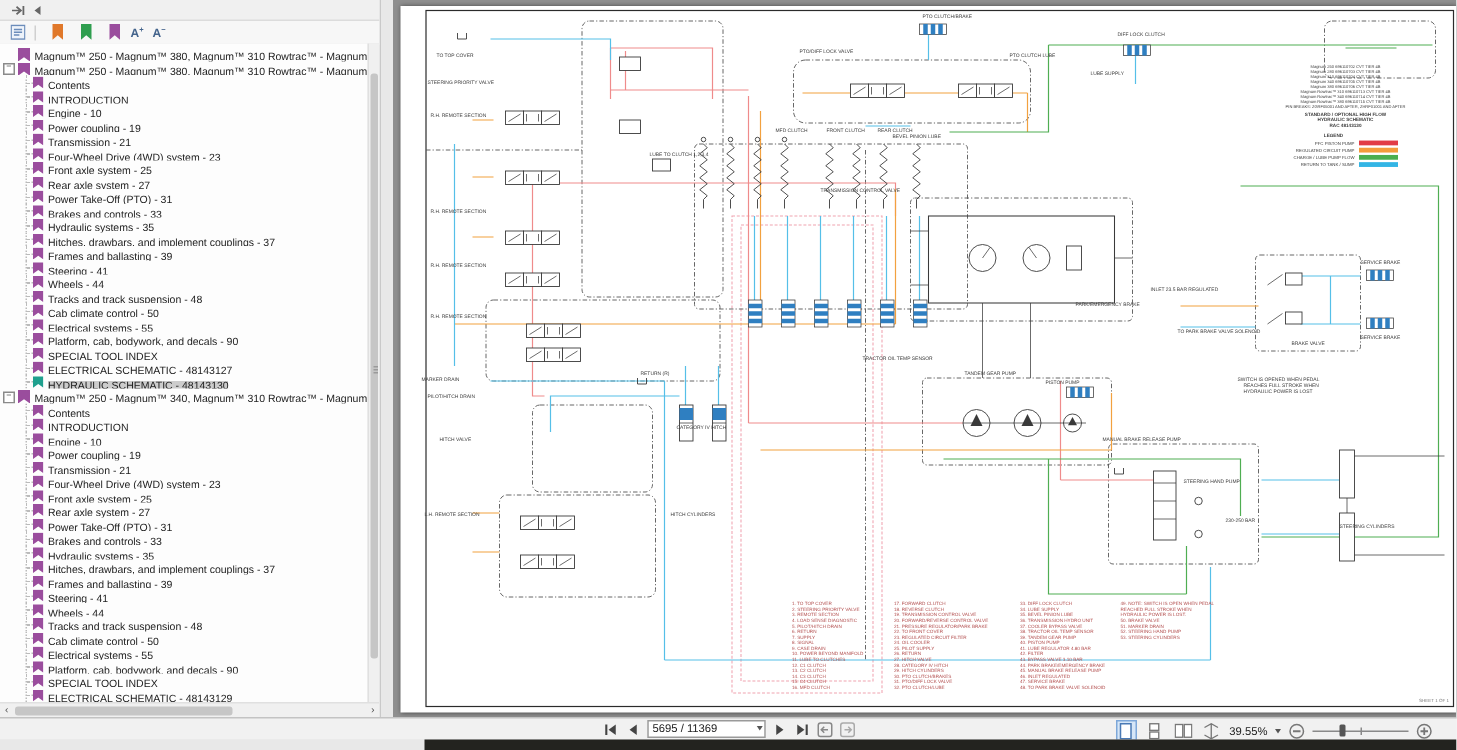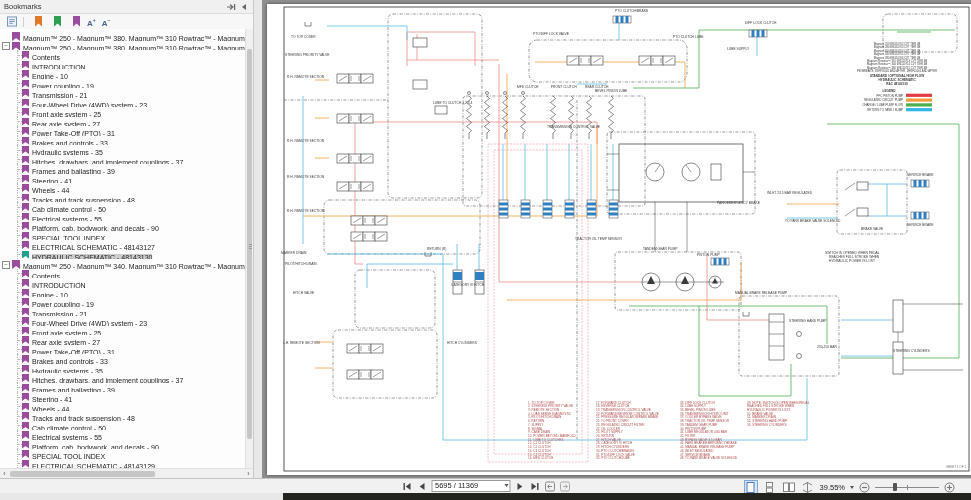--- a/index.html
+++ b/index.html
@@ -77,21 +77,20 @@
   .bottom-strip{position:absolute;left:0;right:0;bottom:0;height:7px;background:#e8e8e8;}
   .bottom-strip .dark{position:absolute;left:283px;right:0;top:0;bottom:0;background:#23231f;}
 </style>
 </head>
 <body>
 
 <div class="app">
 
   <aside class="panel">
     <div class="panel-header">
-      <span class="panel-title">Bookmarks</span>
       <span class="hdr-ic">
         <svg width="9" height="8" viewBox="0 0 9 8">
             <path d="M0,4 h5 M3,1.5 L6,4 L3,6.5" stroke="#666" stroke-width="1.1" fill="none"></path>
             <rect x="7" y="1" width="1.2" height="6" fill="#666"></rect>
           </svg>
       </span>
       <span class="hdr-ic">
         <svg width="8" height="8" viewBox="0 0 8 8">
             <path d="M6,1 L2,4 L6,7 Z" fill="#666"></path>
           </svg>

